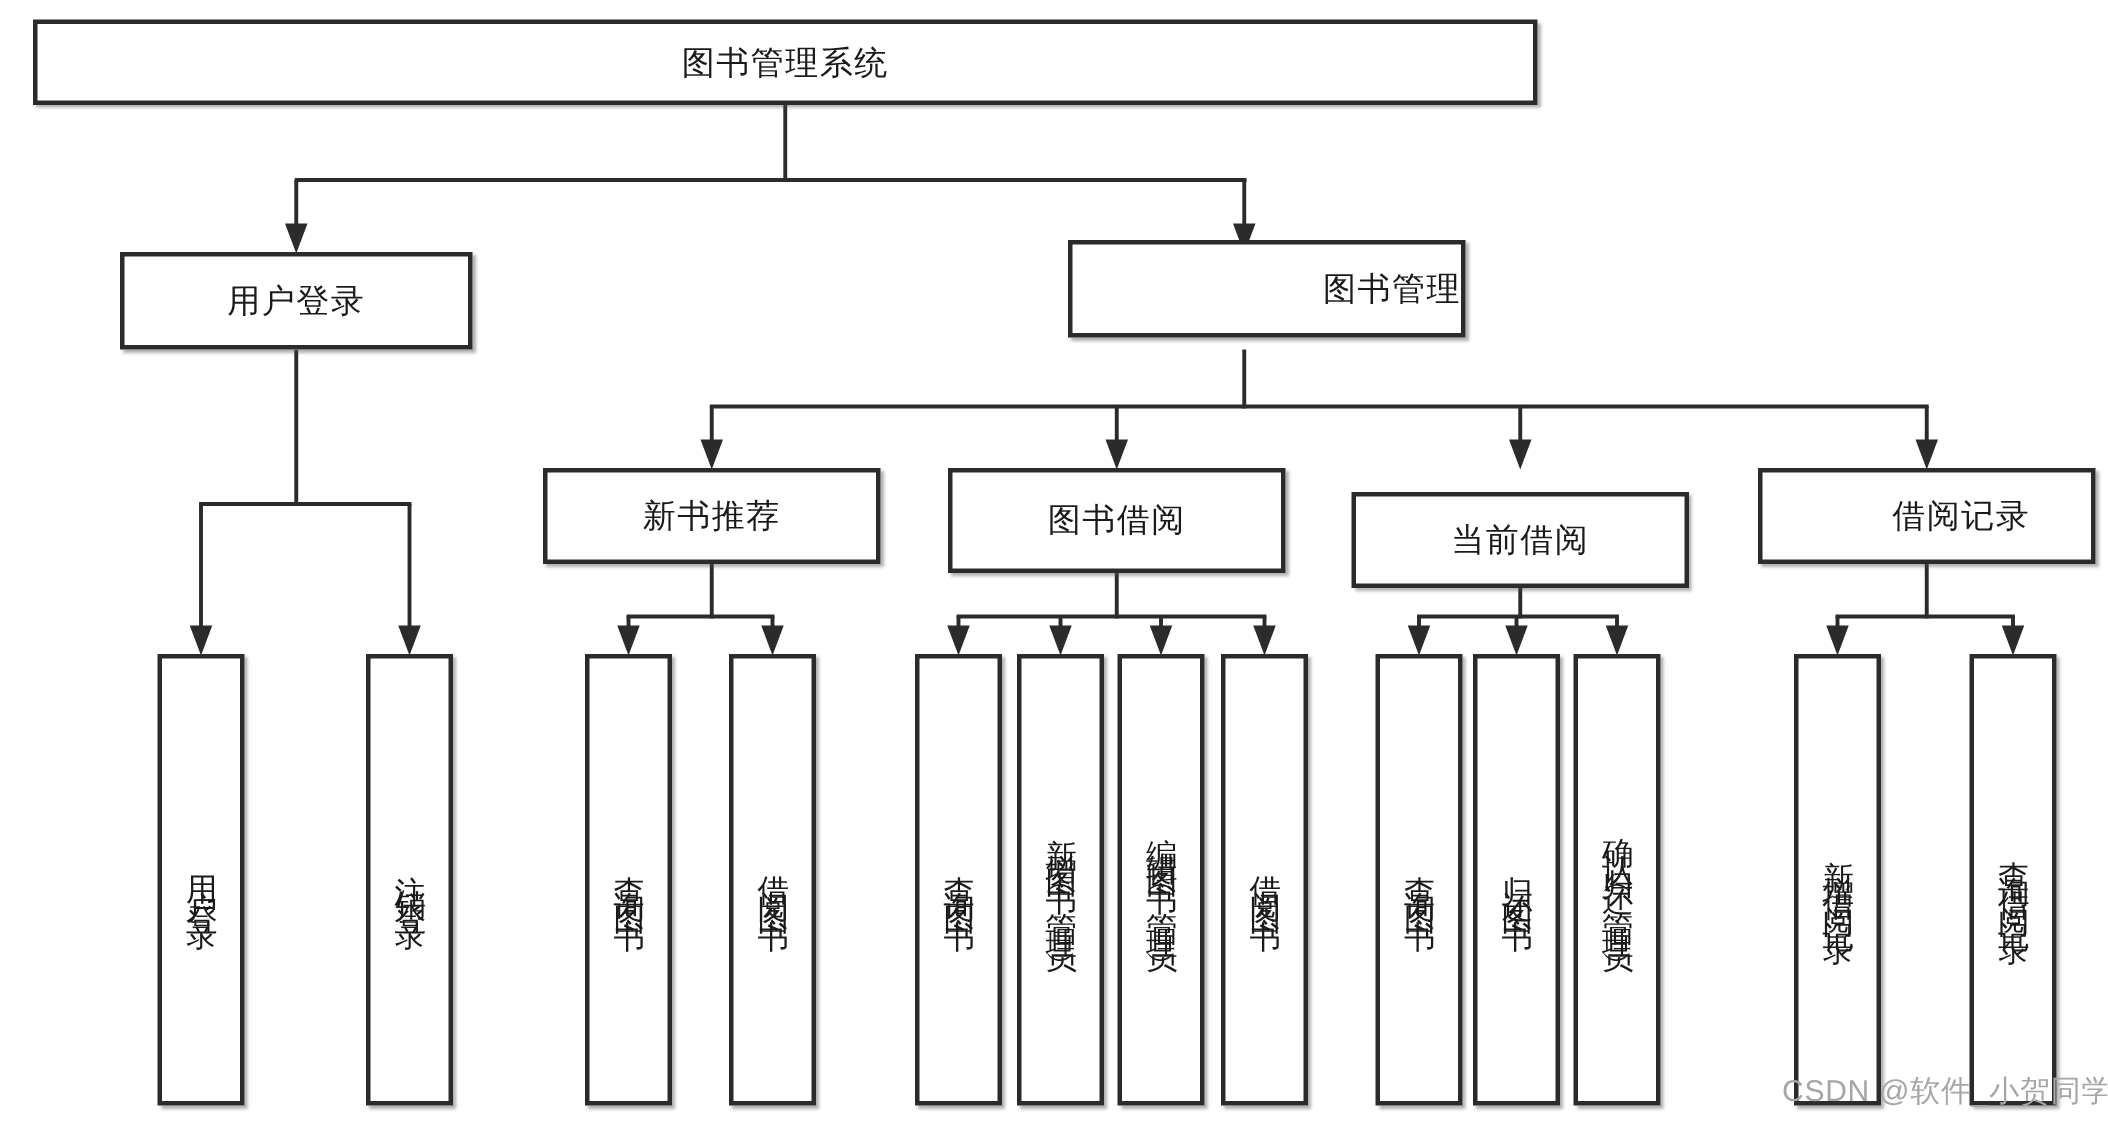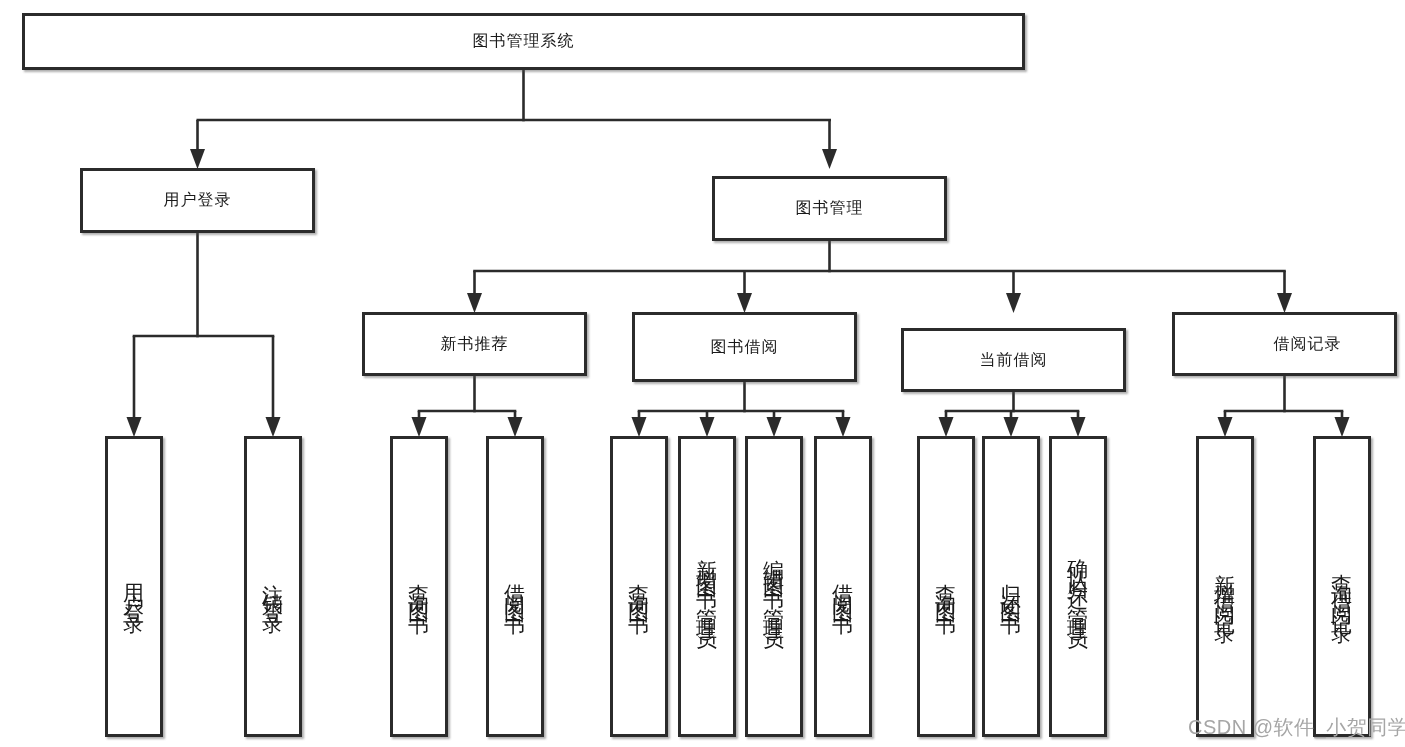--- a/index.html
+++ b/index.html
@@ -29,21 +29,21 @@
     position: absolute;
     box-sizing: border-box;
     background: var(--box-background);
     border: 3px solid var(--line);
     box-shadow: 2px 2px 2px rgba(80,80,80,0.45);
     display: flex;
     align-items: center;
     justify-content: center;
   }
   .hnode .lbl {
-    font-size: 16px;
+    font-size: 22px;
     color: var(--text);
     letter-spacing: 1px;
     white-space: nowrap;
     font-family: Liberation Mono, monospace;
   }
   .vnode .lbl {
     writing-mode: vertical-rl;
     text-orientation: mixed;
     font-size: 21px;
     line-height: 1;
@@ -128,21 +128,21 @@
     <polygon class="ah" points="1334.5,417 1349.5,417 1342,437"></polygon>
   </svg>
 
   <div class="node hnode" style="left:22px; top:13px; width:1003px; height:57px;">
     <span class="lbl">图书管理系统</span>
   </div>
 
   <div class="node hnode" style="left:80px; top:168px; width:235px; height:65px;">
     <span class="lbl">用户登录</span>
   </div>
-  <div class="node hnode" style="left:712px; top:176px; width:235px; height:65px;">
+  <div class="node hnode" style="left:712px; top:160px; width:265px; height:65px;justify-content:flex-end;">
     <span class="lbl">图书管理</span>
   </div>
 
   <div class="node hnode" style="left:362px; top:312px; width:225px; height:64px;">
     <span class="lbl">新书推荐</span>
   </div>
   <div class="node hnode" style="left:632px; top:312px; width:225px; height:70px;">
     <span class="lbl">图书借阅</span>
   </div>
   <div class="node hnode" style="left:901px; top:328px; width:225px; height:64px;">

